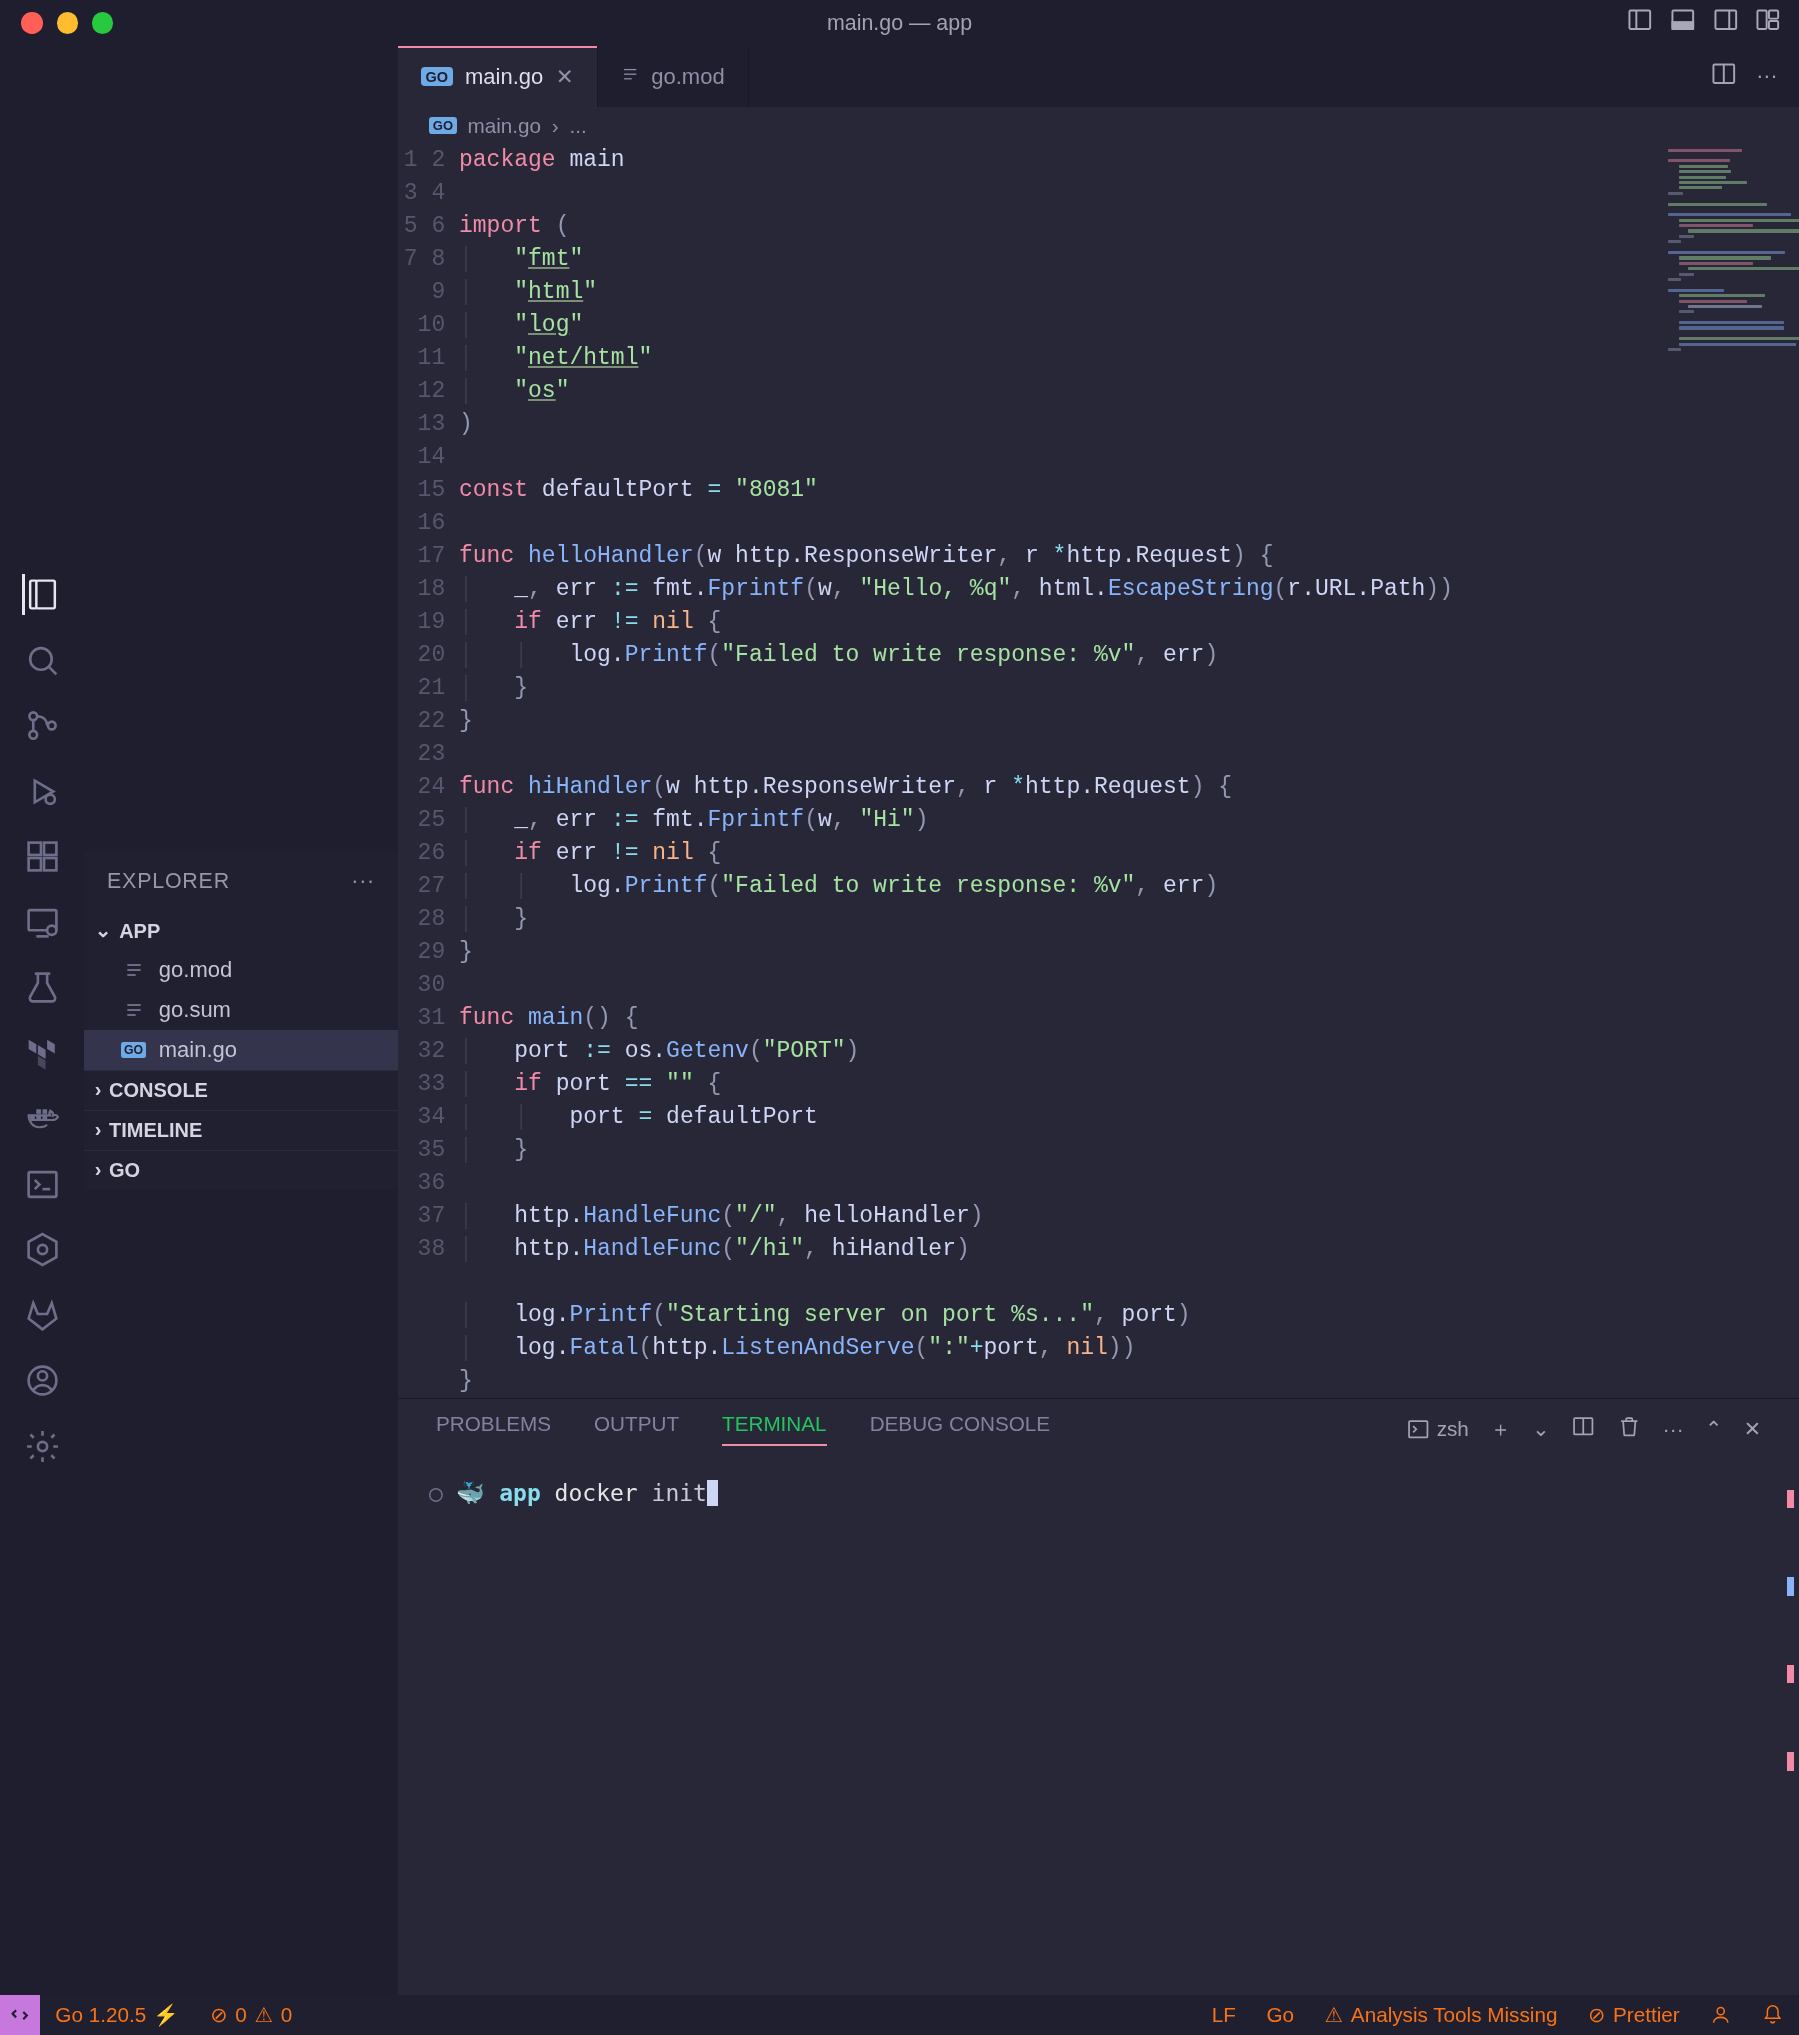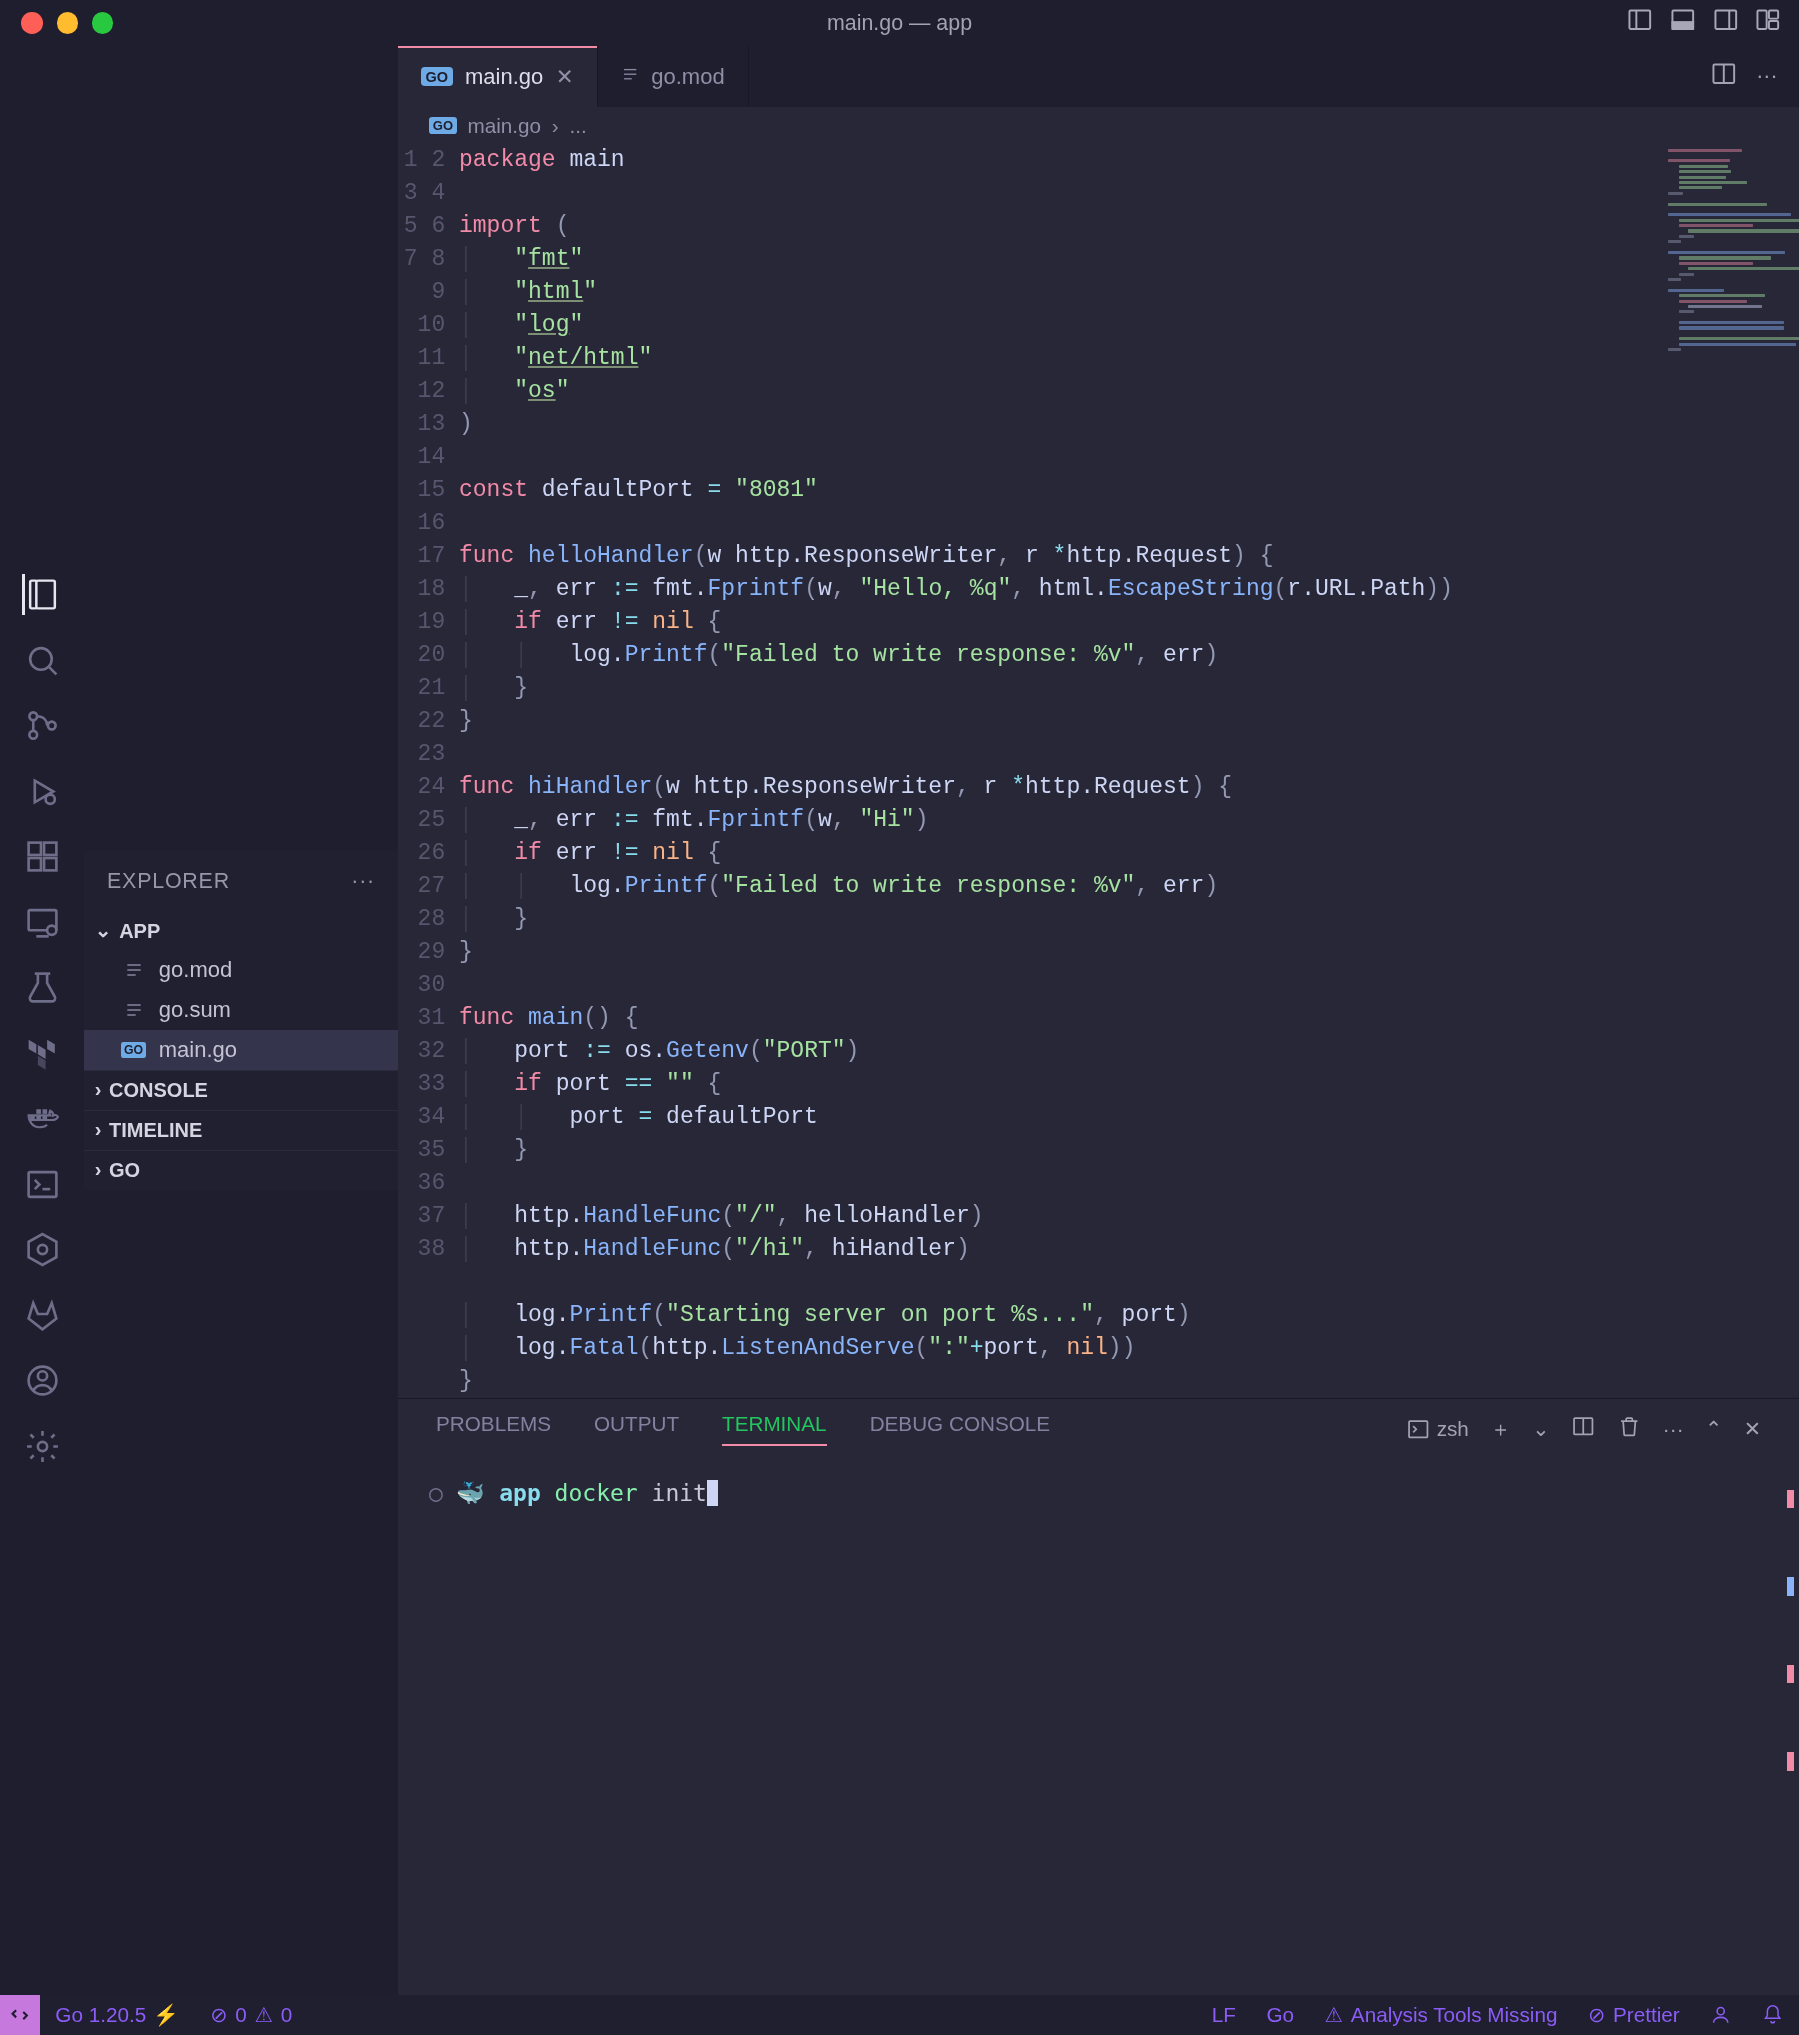--- a/index.html
+++ b/index.html
@@ -66,25 +66,25 @@
   
   .panel{height:597px;background:#272738;border-top:1.5px solid #181826;display:flex;flex-direction:column;}
   .panel-tabs{height:60px;display:flex;align-items:center;padding:0 38px;gap:43px;font-size:20.7px;color:#8282a0;}
   .ptab{cursor:pointer;padding-bottom:7.7px;}
   .ptab.active{color:#22c55e;border-bottom:2.3px solid #f28ba8;}
   .panel-right{margin-left:auto;display:flex;align-items:center;gap:21.4px;color:#a2a2b5;}
   .panel-right svg{width:24.5px;height:24.5px;}
   .term{flex:1;padding:21.4px 31px;font-family:Menlo,Consolas,monospace;font-size:23px;color:#c9c9d6;position:relative;}
   .term .cursor{display:inline-block;width:11.5px;height:26px;background:#cdd6f4;vertical-align:text-bottom;}
   .term .prompt-app{color:#89dceb;font-weight:700;}
-  .term .prompt-cmd{color:#86efac;}
+  .term .prompt-cmd{color:#e5e5e5;}
   .term-markers{position:absolute;right:4.6px;top:31px;display:flex;flex-direction:column;gap:69px;}
   .term-markers span{width:7.7px;height:18.4px;display:block;}
   
-  .status{height:40px;background:#1f1f30;display:flex;align-items:center;font-size:20.7px;color:#8b5cf6;}
+  .status{height:40px;background:#1f1f30;display:flex;align-items:center;font-size:20.7px;color:#f97316;}
   .status .rc{width:40px;height:100%;background:#c678dd;color:#1e1e2e;display:flex;align-items:center;justify-content:center;}
   .status .seg{padding:0 15.3px;display:flex;align-items:center;gap:7.7px;cursor:pointer;height:100%;}
   .status .right{margin-left:auto;display:flex;align-items:center;}
   .status svg{width:21.4px;height:21.4px;}
   .chev-icon{display:inline-block;transform:translateY(-0.8px);}
 </style>
 </head>
 <body>
 
 <div class="window">

